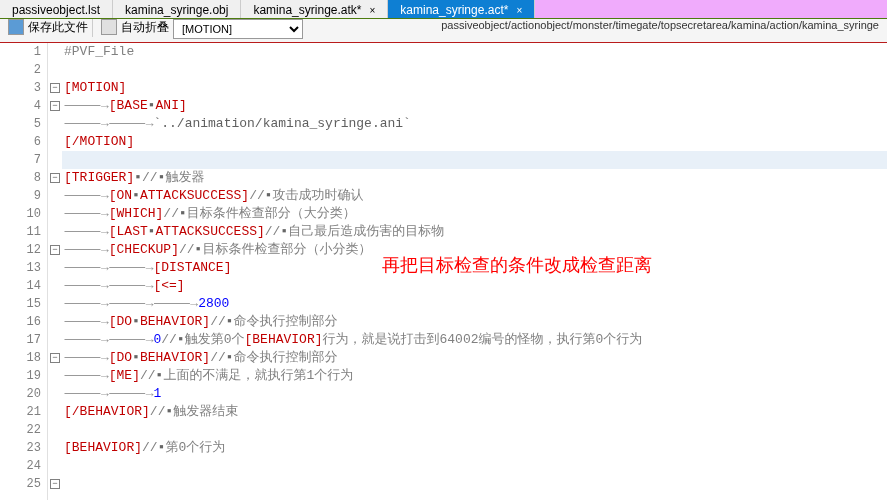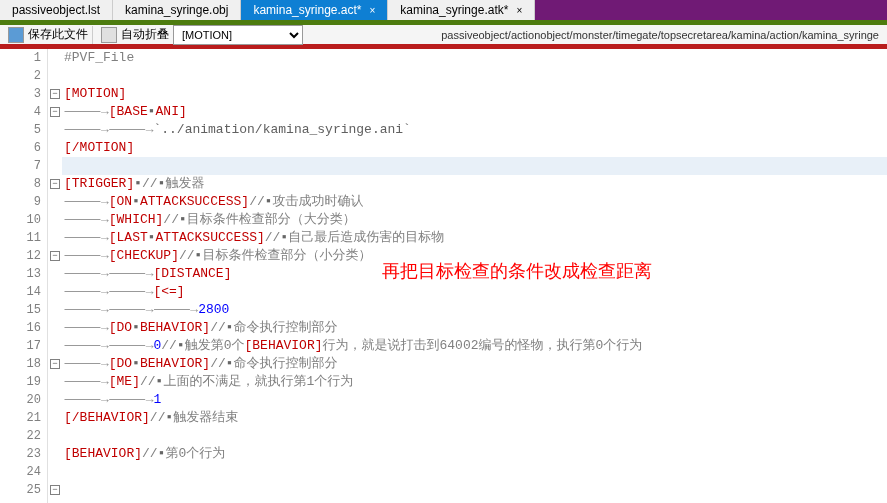--- a/index.html
+++ b/index.html
@@ -1,21 +1,21 @@
 <!DOCTYPE html>
 <html><head>
 <meta charset="utf-8">
 <style>
 *{margin:0;padding:0;box-sizing:border-box}
 body{font-family:Consolas,"Courier New",monospace;font-size:13px;background:#fff;width:887px;height:503px;overflow:hidden}
-.tabs{display:flex;height:25px;background:#701a75;border-bottom:5px solid #4d7c0f}
+.tabs{display:flex;height:19px;background:#f0abfc;border-bottom:1px solid #4d7c0f}
 .tab{padding:3px 12px;font-size:12px;border-right:1px solid #ccc;background:#f0f0f0;cursor:pointer;font-family:"Segoe UI",sans-serif;white-space:nowrap}
 .tab.active{background:#0e7fd3;color:#fff}
 .tab .x{margin-left:8px;font-size:10px}
-.toolbar{display:flex;align-items:center;height:24px;background:#f5f5f5;border-bottom:5px solid #b91c1c;padding:0 4px;font-family:"Segoe UI","Microsoft YaHei",sans-serif;font-size:12px}
+.toolbar{display:flex;align-items:flex-start;height:24px;background:#f5f5f5;border-bottom:1px solid #b91c1c;padding:0 4px;font-family:"Segoe UI","Microsoft YaHei",sans-serif;font-size:12px}
 .ticon{width:16px;height:16px;margin:0 4px;background:#e0e0e0;border:1px solid #999}
 .ticon.blue{background:#5b9bd5}
 .sep{width:1px;height:18px;background:#ccc;margin:0 4px}
 .dd{margin-left:4px;border:1px solid #999;padding:1px 4px;height:20px;font-size:11px;background:#fff}
 .path{margin-left:auto;font-size:11px;color:#333;padding-right:4px;white-space:nowrap;overflow:hidden}
 .editor{display:flex;height:calc(100% - 46px);overflow:auto}
 .gutter{width:48px;background:#fff;border-right:1px solid #e0e0e0;flex-shrink:0}
 .fold{width:14px;background:#fff;flex-shrink:0;position:relative}
 .gline{height:18px;line-height:18px;text-align:right;padding-right:6px;color:#808080;font-size:12px}
 .fline{height:18px;display:flex;align-items:center;justify-content:center}
@@ -30,22 +30,22 @@
 .arr{color:#999}
 .overlay{position:absolute;font-family:"Microsoft YaHei",sans-serif;font-size:18px;color:#ff0000;font-weight:400;pointer-events:none}
 .bullet{color:#666}
 </style>
 </head>
 <body>
 
 <div class="tabs">
   <div class="tab"><span>passiveobject.lst</span></div>
   <div class="tab"><span>kamina_syringe.obj</span></div>
+  <div class="tab"><span>kamina_syringe.atk*</span><span class="x">×</span></div>
   <div class="tab active"><span>kamina_syringe.act*</span><span class="x">×</span></div>
-  <div class="tab"><span>kamina_syringe.atk*</span><span class="x">×</span></div>
 </div>
 
 <div class="toolbar">
   <div class="ticon blue"></div>
   <span>保存此文件</span>
   <div class="sep"></div>
   <div class="ticon"></div>
   <span>自动折叠</span>
   <select class="dd" style="width:130px"><option>[MOTION]</option></select>
   <span class="path">passiveobject/actionobject/monster/timegate/topsecretarea/kamina/action/kamina_syringe</span>

